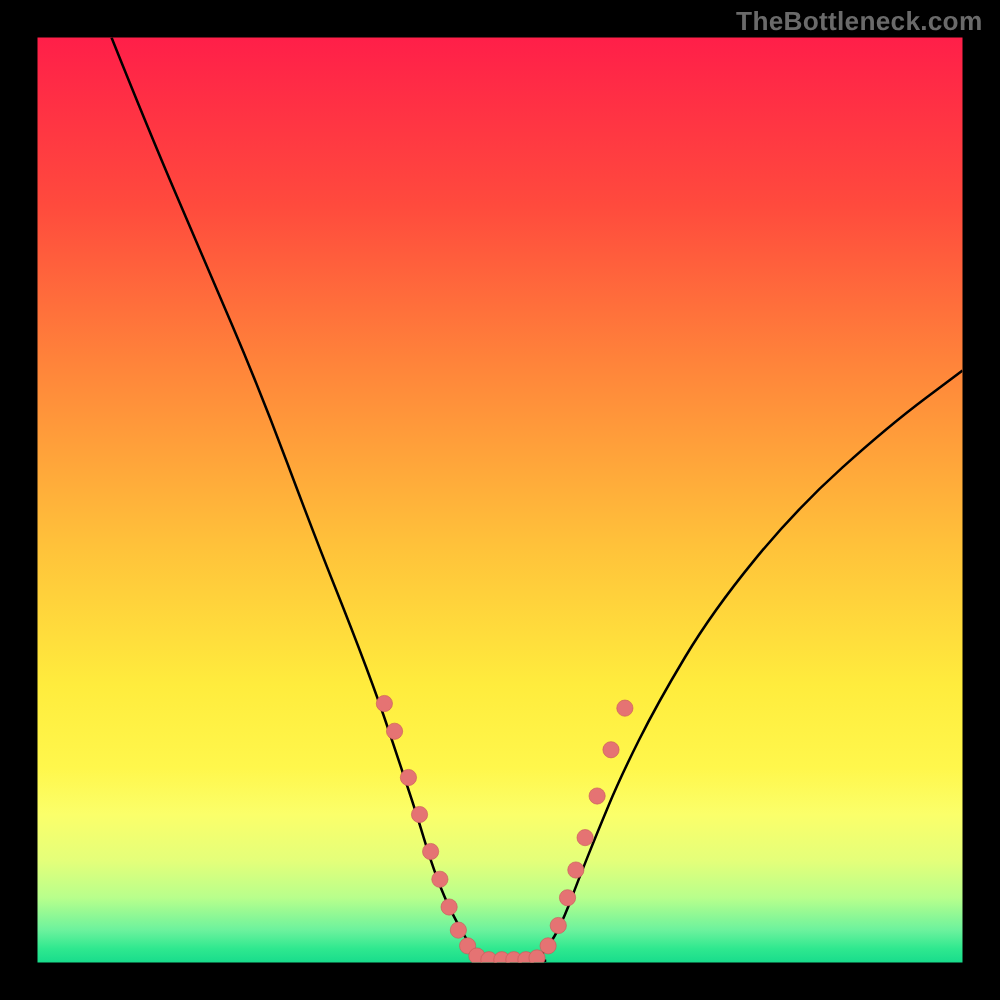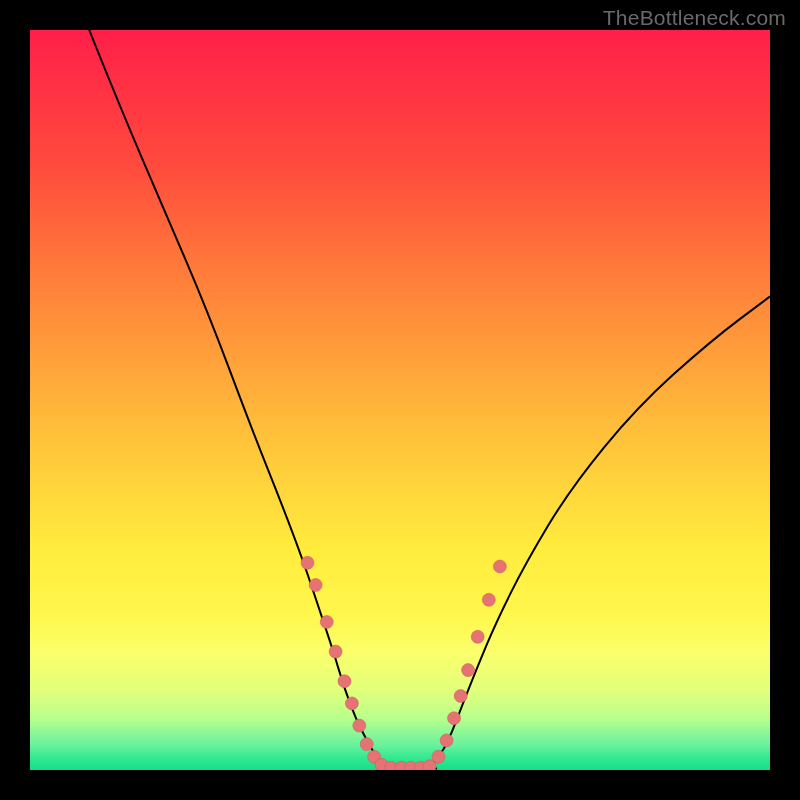--- a/index.html
+++ b/index.html
@@ -39,21 +39,21 @@
       #2fe88f 98.5%,
       #18dc8c 100%
     );
   }
   .watermark {
     position: absolute;
     top: 6px;
     right: 14px;
     color: #6a6a6a;
     font-size: 21px;
-    font-weight: 400;
+    font-weight: 700;
     letter-spacing: 0.2px;
     user-select: none;
   }
   svg.curves {
     position: absolute;
     left: 0;
     top: 0;
     width: 740px;
     height: 740px;
   }

